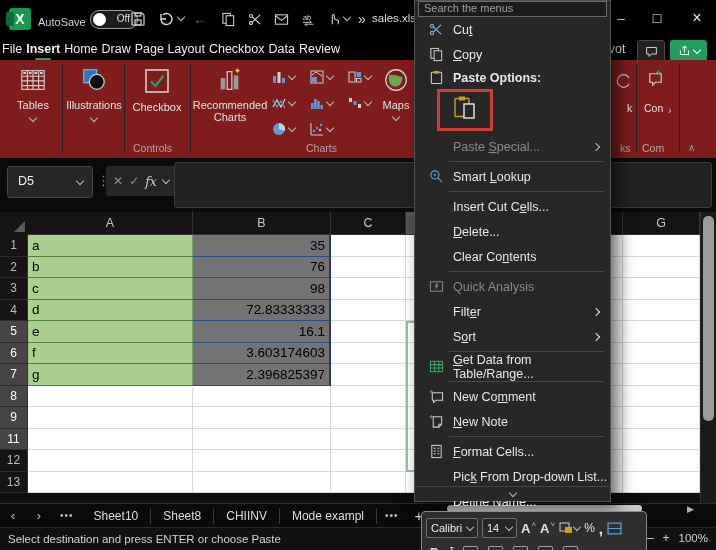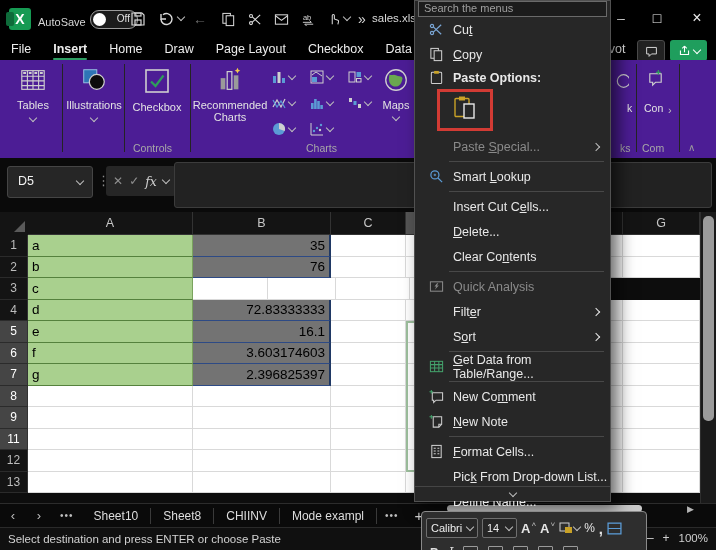--- a/index.html
+++ b/index.html
@@ -17,31 +17,31 @@
   #autosave-toggle{left:90px;top:10px;width:46px;height:17px;border:1px solid #9a9a9a;border-radius:9px;background:#1b1b1b;}
   #autosave-knob{position:absolute;left:2px;top:2px;width:13px;height:13px;border-radius:50%;background:#fff;}
   #autosave-state{position:absolute;right:7px;top:2px;font-size:10px;color:#e0e0e0;}
   .qat-btn{top:8px;width:24px;height:22px;display:flex;align-items:center;justify-content:center;color:#d8d8d8;font-size:14px;}
   .qat-chev{top:16px;color:#bdbdbd;}
   #window-title{left:372px;top:12px;font-size:11.5px;color:#dcdcdc;white-space:nowrap;}
   .winbtn{top:6px;width:26px;height:24px;display:flex;align-items:center;justify-content:center;color:#eaeaea;font-size:14px;}
 
   
   #tabrow{left:0;top:38px;width:716px;height:22px;background:#000;}
-  .tab{position:relative;height:22px;display:flex;align-items:center;padding:0 11px;font-size:12.5px;color:#ededed;}
+  .tab{position:relative;height:22px;display:flex;align-items:center;padding:0 2px;font-size:12.5px;color:#ededed;}
   .tab.active{font-weight:bold;}
   .tab.active::after{content:"";position:absolute;left:11px;right:11px;bottom:0;height:2.5px;background:#2f9e63;border-radius:2px;}
   #tab-partial{left:606px;top:42px;font-size:12.5px;color:#ededed;}
   #titlebar-comment-btn{left:637px;top:40px;width:26px;height:20px;border:1px solid #4a4a4a;border-radius:3px;
       background:#222;display:flex;align-items:center;justify-content:center;}
   #share-btn{left:670px;top:40px;width:37px;height:21px;background:#1f9e5d;border-radius:3px;
       display:flex;align-items:center;justify-content:center;gap:3px;}
 
   
-  #ribbon{left:0;top:60px;width:716px;height:98px;background:#4c1d95;border-bottom:1px solid #262626;text-decoration:underline;}
+  #ribbon{left:0;top:60px;width:716px;height:98px;background:#7f1d1d;border-bottom:1px solid #262626;text-decoration:underline;}
   .rib-div{position:absolute;top:4px;width:1px;height:88px;background:#242424;}
   .rib-btn{position:absolute;display:flex;flex-direction:column;align-items:center;color:#e3e3e3;font-size:11px;}
   .rib-lbl{margin-top:3px;text-align:center;line-height:12px;}
   .grp-lbl{position:absolute;top:82px;font-size:10.5px;color:#a8a8a8;}
   .chev{display:inline-block;width:5px;height:5px;border-right:1.3px solid #bdbdbd;border-bottom:1.3px solid #bdbdbd;}
   .cdown{transform:rotate(45deg);margin-top:-2px;}
   .cright{transform:rotate(-45deg);}
   .chart-cell{position:absolute;display:flex;align-items:center;gap:3px;}
   #ribbon-right .mini-lbl{position:absolute;font-size:10.5px;color:#e3e3e3;}
 
@@ -405,20 +405,21 @@
           <div class="cell bfill" style="width: 138px;">76</div>
           <div class="cell" style="width: 75px;"></div>
           <div class="cell" style="width: 68px;"></div>
           <div class="cell" style="width: 74px;"></div>
           <div class="cell" style="width: 75px;"></div>
           <div class="cell" style="width: 77px;"></div>
         </div>
         <div class="grow">
           <div class="rowhdr">3</div>
           <div class="cell afill" style="width: 165px;">c</div>
+          <div class="cell bfill" style="width: 138px;">98</div>
           <div class="cell" style="width: 75px;"></div>
           <div class="cell" style="width: 68px;"></div>
           <div class="cell" style="width: 74px;"></div>
           <div class="cell" style="width: 75px;"></div>
           <div class="cell" style="width: 77px;"></div>
         </div>
         <div class="grow">
           <div class="rowhdr">4</div>
           <div class="cell afill" style="width: 165px;">d</div>
           <div class="cell bfill" style="width: 138px;">72.83333333</div>

